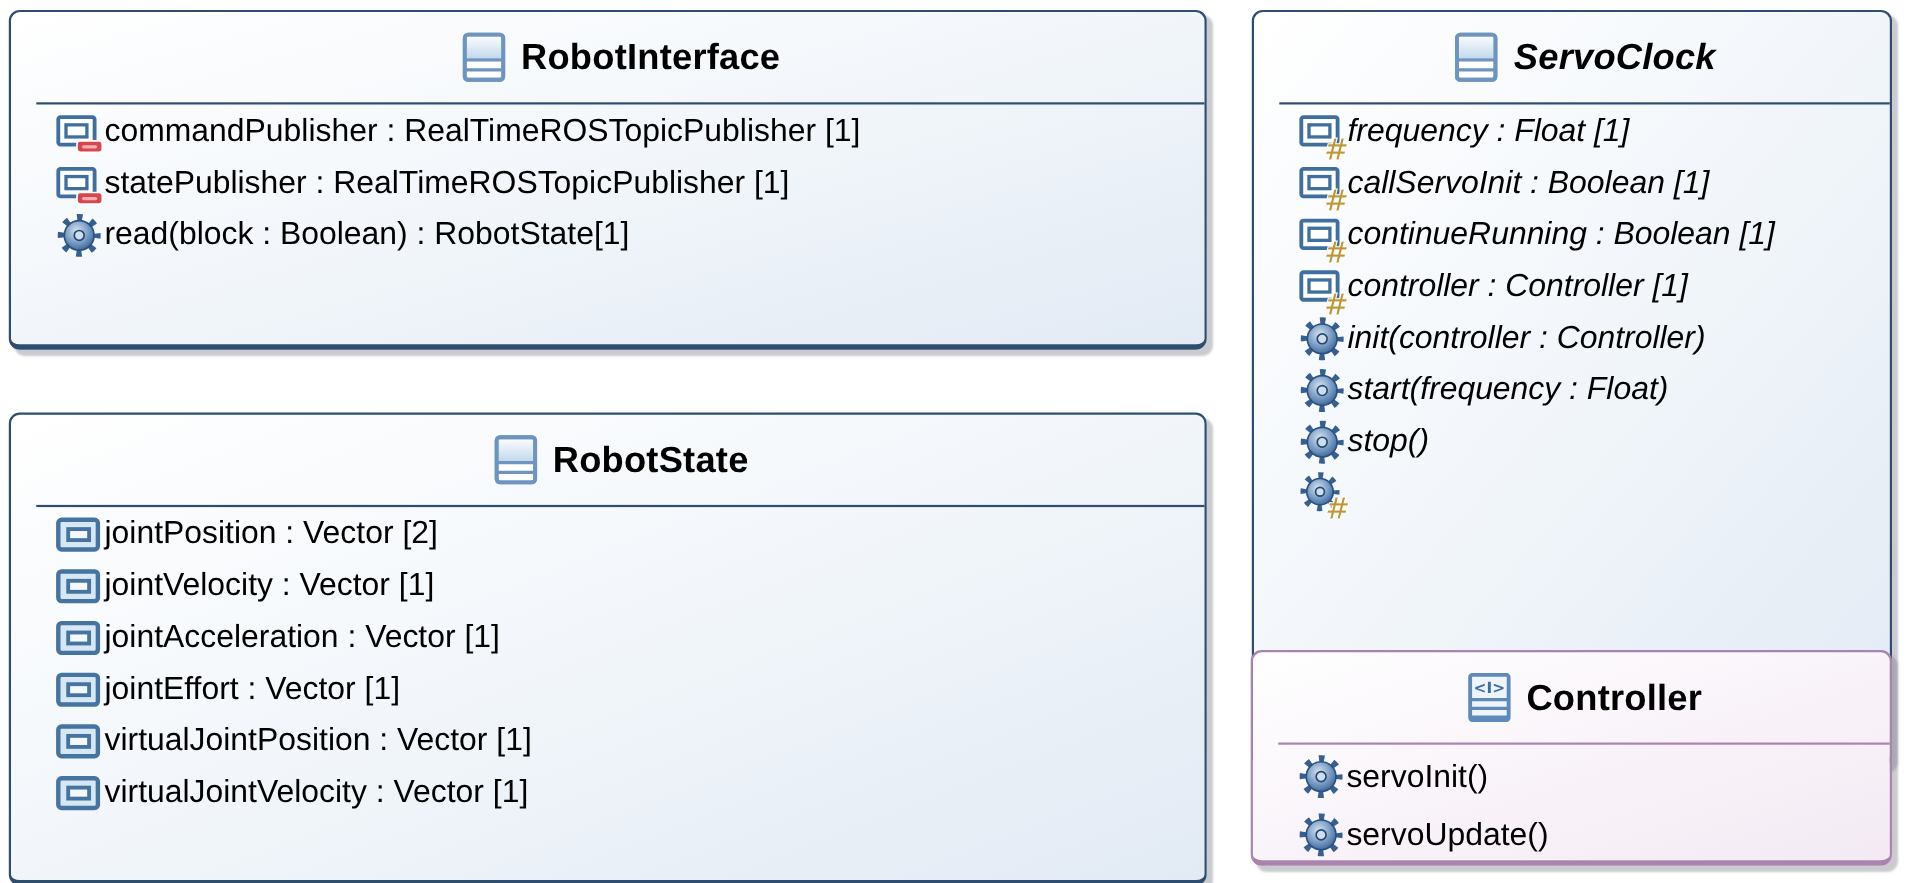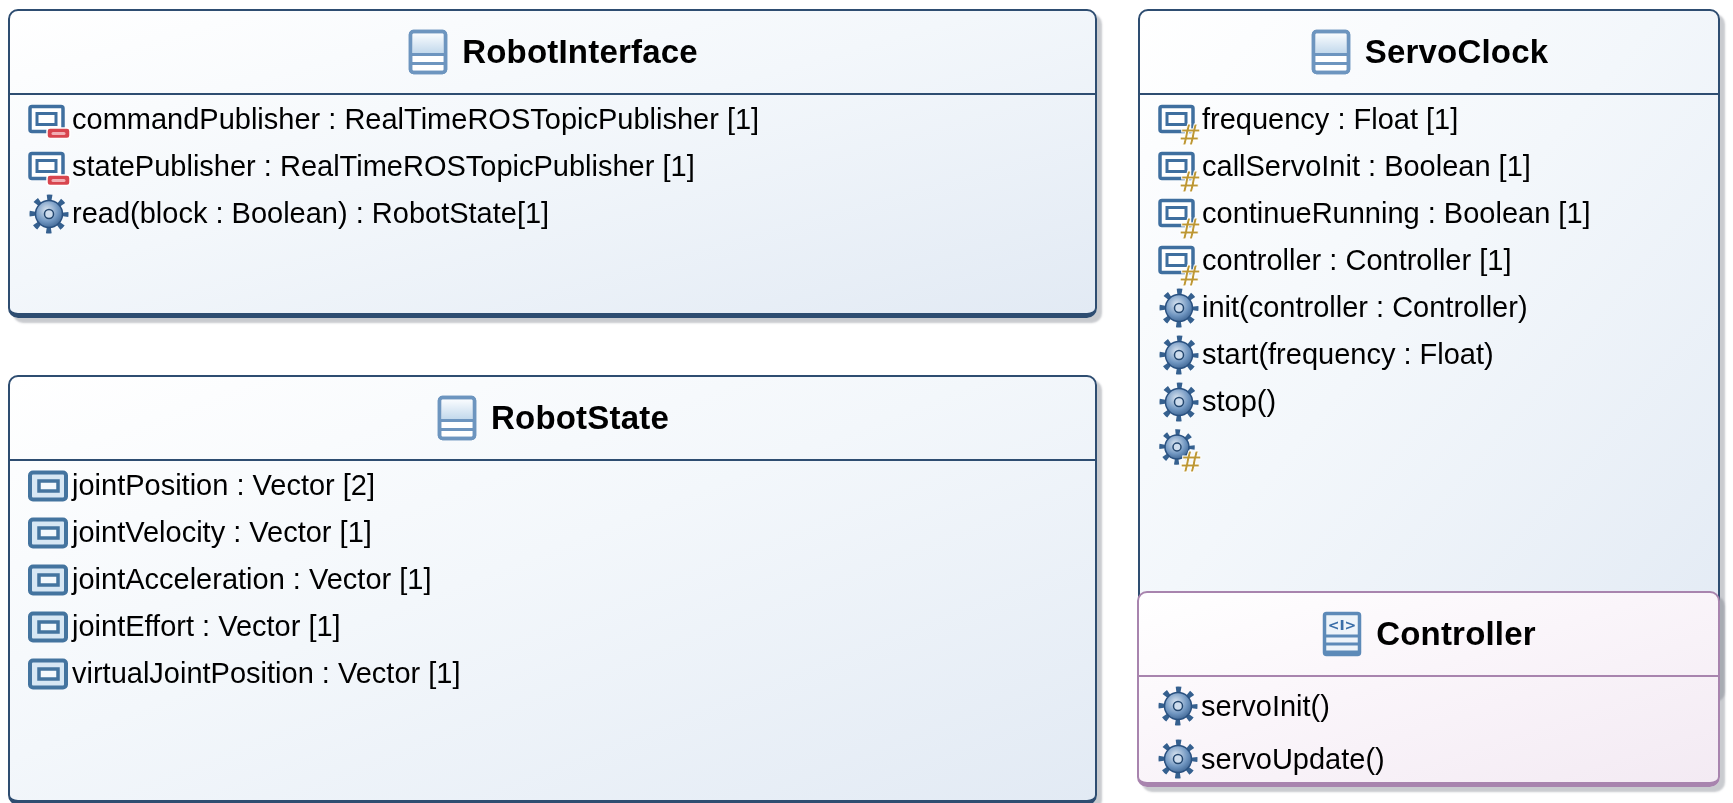--- a/index.html
+++ b/index.html
@@ -12,20 +12,21 @@
     overflow:hidden;
   }
   .uml-class{
     position:absolute;
     box-sizing:border-box;
     border:2.5px solid var(--class-border,#2e4d71);
     border-bottom-width:5px;
     border-radius:10px;
     background:linear-gradient(to bottom right,#ffffff 0%,#f3f7fb 45%,var(--box-fill-bottom-blue,#e2eaf4) 100%);
     box-shadow:5px 5px 2px rgba(120,125,135,0.40);
+    padding-left:23px;
   }
   .uml-class.interface{
     border-color:var(--interface-border,#a884ae);
     background:linear-gradient(to bottom right,#ffffff 0%,#faf5fa 45%,var(--box-fill-bottom-pink,#f3eaf3) 100%);
   }
   .uml-header{
     height:84px;
     box-sizing:border-box;
     display:flex;align-items:center;justify-content:center;
     gap:13px;
@@ -46,21 +47,21 @@
   }
   .uml-class.interface .member-row{height:50px;padding-top:3px;}
   .member-icon{flex:0 0 46px;width:46px;display:flex;justify-content:center;align-items:center;}
   .member-icon svg{display:block;overflow:visible;}
   .member-text{
     font-size:29px;color:#000;white-space:nowrap;
   }
   
   .box-0{left:8px;top:9px;width:1089px;height:309px;}
   .box-1{left:8px;top:375px;width:1089px;height:430px;}
-  .box-2{left:1138px;top:9px;width:582px;height:688px;}
+  .box-2{left:1138px;top:9px;width:582px;height:688px;font-style:italic;}
   .box-3{left:1137px;top:591px;width:583px;height:196px;}
 </style>
 </head>
 <body>
 
 <svg width="0" height="0" style="position:absolute" aria-hidden="true">
   <defs>
     <linearGradient id="g-classtop" x1="0" y1="0" x2="0" y2="1">
       <stop offset="0" stop-color="#f8fbfe"></stop>
         <stop offset="1" stop-color="#c3d9ec"></stop>
@@ -176,20 +177,29 @@
         </div>
         <div class="member-row">
           <span class="member-icon">
             <svg width="44" height="32" viewBox="0 0 44 32" style="overflow:visible">
               <rect x="3" y="2.5" width="36" height="27" rx="3" fill="#d7e7f4" stroke="#44749f" stroke-width="4"></rect>
               <rect x="12" y="11" width="19" height="10" fill="#f4f9fd" stroke="#44749f" stroke-width="3.5"></rect>
             </svg>
           </span>
           <span class="member-text">virtualJointPosition : Vector [1]</span>
         </div>
+        <div class="member-row">
+          <span class="member-icon">
+            <svg width="44" height="32" viewBox="0 0 44 32" style="overflow:visible">
+              <rect x="3" y="2.5" width="36" height="27" rx="3" fill="#d7e7f4" stroke="#44749f" stroke-width="4"></rect>
+              <rect x="12" y="11" width="19" height="10" fill="#f4f9fd" stroke="#44749f" stroke-width="3.5"></rect>
+            </svg>
+          </span>
+          <span class="member-text">virtualJointVelocity : Vector [1]</span>
+        </div>
       </div>
   </section>
 
   <section class="uml-class box-2">
     <header class="uml-header">
       <span class="header-icon">
           <svg width="40" height="46" viewBox="0 0 40 46" style="overflow:visible">
             <rect x="2.5" y="2.5" width="35" height="41" rx="3" fill="#ffffff" stroke="#6d95bf" stroke-width="3.5"></rect>
             <path d="M4.5 5 h31 v19 h-31 z" fill="url(#g-classtop)"></path>
             <line x1="3" y1="25.5" x2="37" y2="25.5" stroke="#6d95bf" stroke-width="3"></line>

